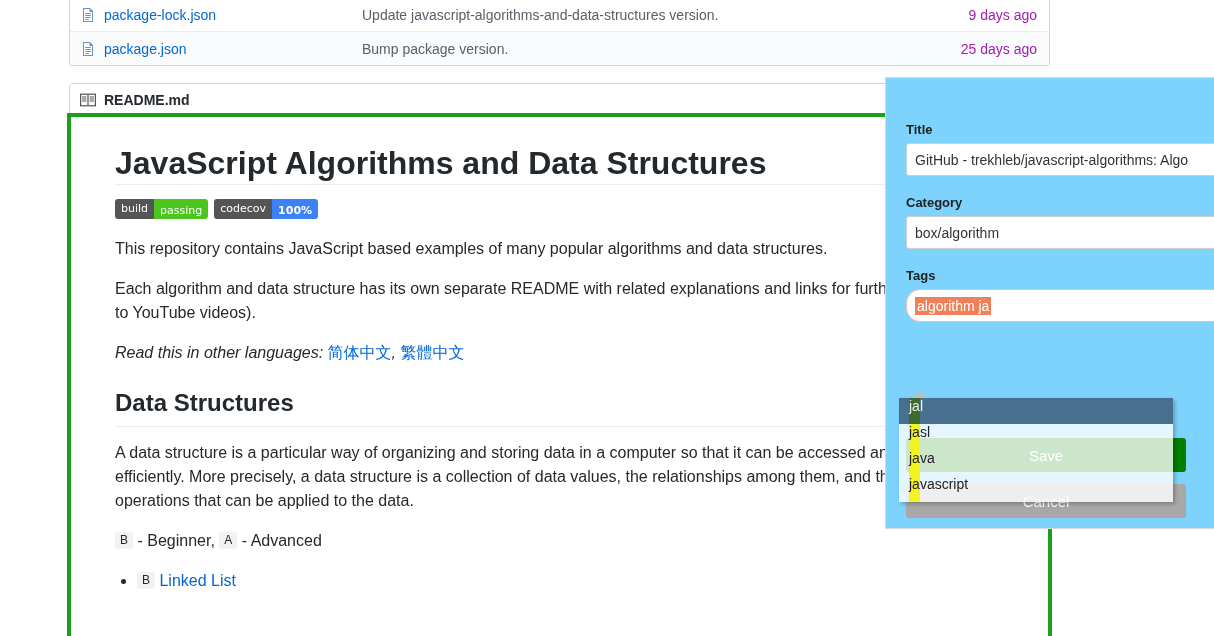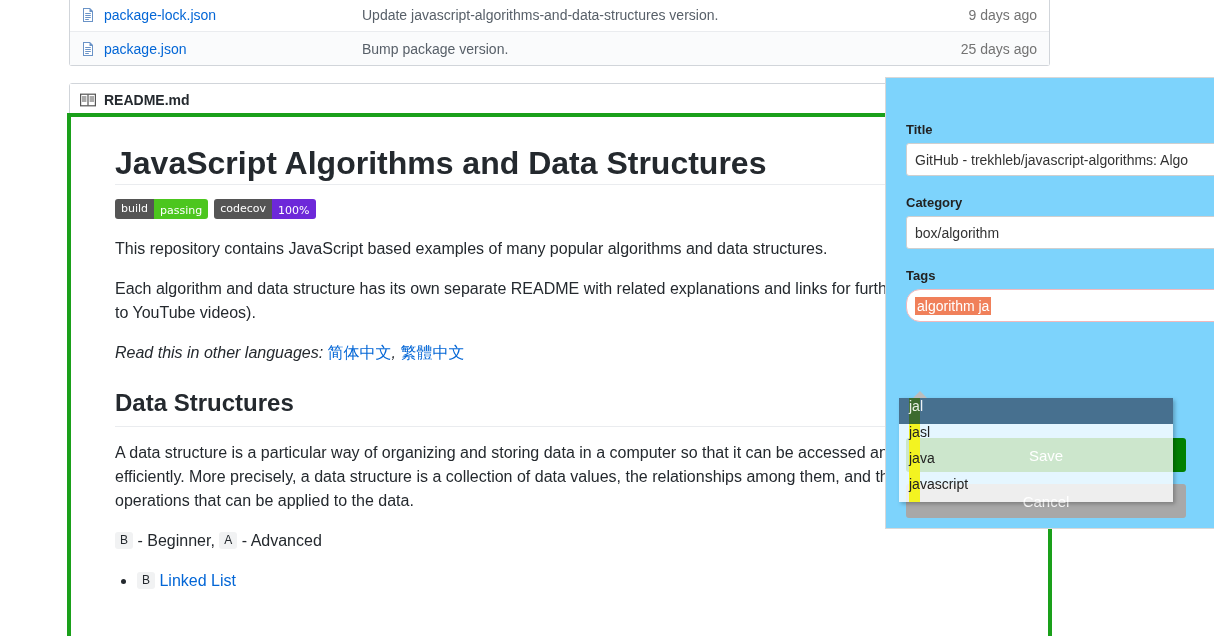--- a/index.html
+++ b/index.html
@@ -24,21 +24,21 @@
     font-size: 14px;
   }
   .file-row.alt { background: #fafbfc; }
   .file-icon {
     width: 16px; height: 16px; margin-left: 10px; margin-right: 8px;
     flex: 0 0 16px;
   }
   .file-name { width: 258px; flex: 0 0 258px; }
   .file-name a { color: #0366d6; text-decoration: none; }
   .file-msg { flex: 1 1 auto; color: #586069; }
-  .file-age { flex: 0 0 auto; color: #737373; padding-right: 12px; text-align: right; }
+  .file-age { flex: 0 0 auto; color: #a21caf; padding-right: 12px; text-align: right; }
 
   
   .readme-box {
     position: absolute; left: 69px; top: 83px; width: 981px;
     border: 1px solid #d1d5da; border-radius: 3px; background:#fff;
     box-sizing: border-box;
   }
   .readme-head {
     height: 32px; display:flex; align-items:center;
     padding-left: 10px; background:#fff;
@@ -212,21 +212,21 @@
     <div class="readme-body">
       <h1>JavaScript Algorithms and Data Structures</h1>
 
       <div class="badges">
         <span class="badge">
           <span class="l">build</span>
           <span class="r" id="badge0r" style="background: rgb(76, 198, 30);">passing</span>
         </span>
         <span class="badge">
           <span class="l">codecov</span>
-          <span class="r" id="badge1r" style="background: #6d28d9;">100%</span>
+          <span class="r" id="badge1r" style="background: #3b82f6; font-weight: bold;">100%</span>
         </span>
       </div>
 
       <p>This repository contains JavaScript based examples of many popular algorithms and data structures.</p>
 
       <p>
         <span>Each algorithm and data structure has its own separate README with related explanations and links for further</span>
         <span>(including ones to YouTube videos).</span>
       </p>
 

